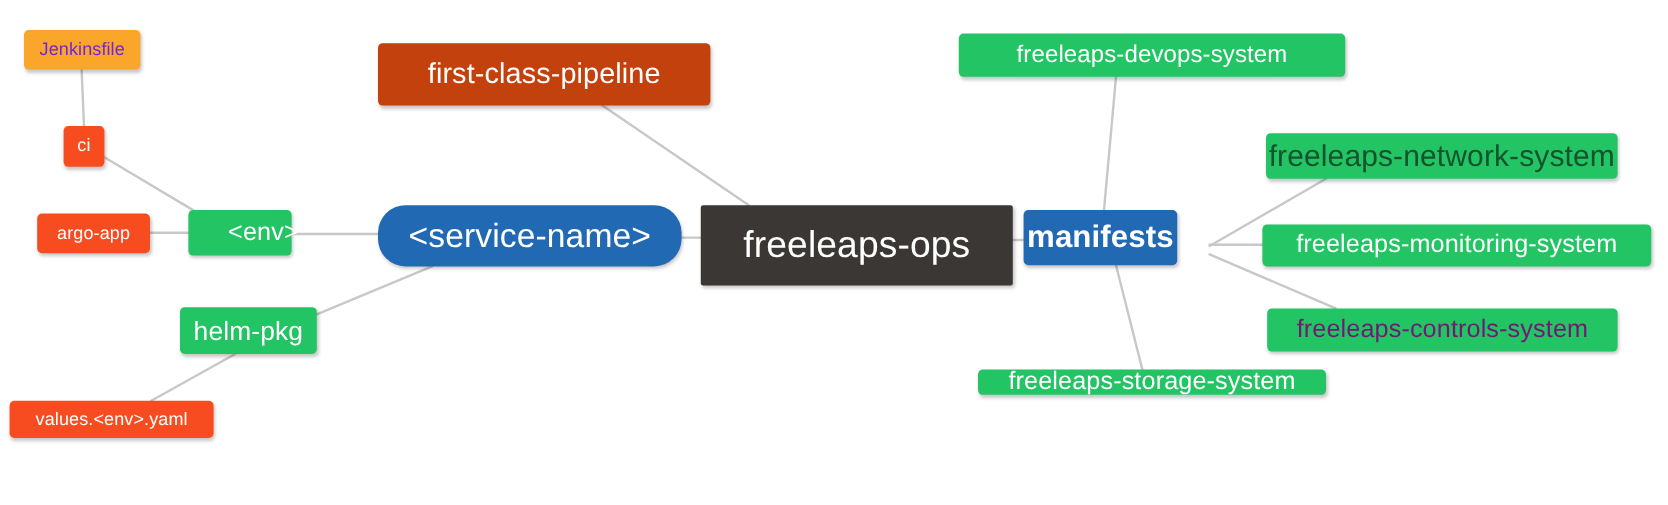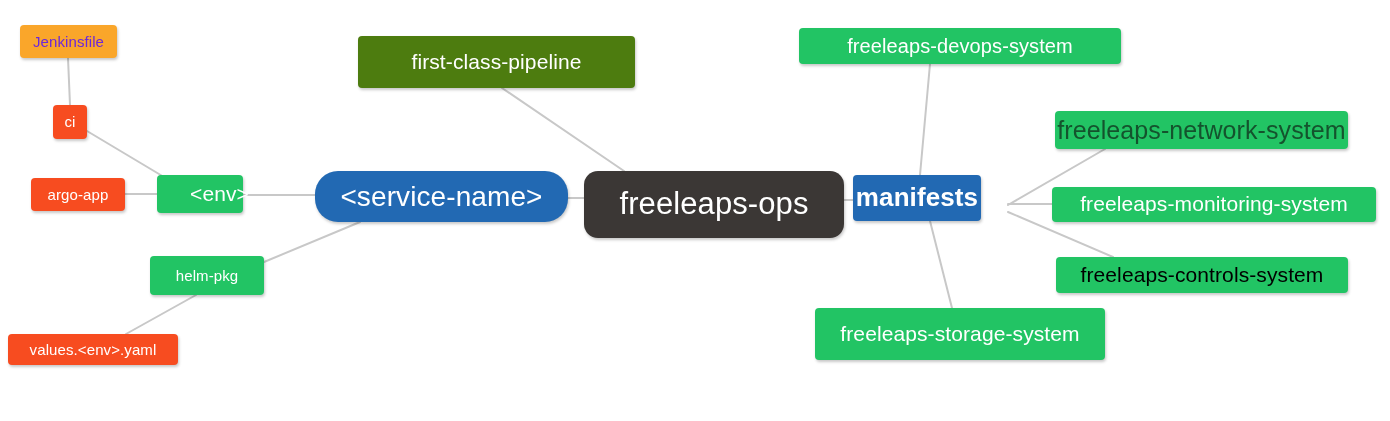--- a/index.html
+++ b/index.html
@@ -36,21 +36,21 @@
     color: #ffffff;
     border-radius: 4px;
     white-space: nowrap;
     text-align: center;
     line-height: 1.05;
     box-shadow: 1px 2px 3px rgba(0,0,0,0.22);
     letter-spacing: 0.1px;
     z-index: 2;
   }
   .node.root {
-    border-radius: 14px;
+    border-radius: 2px;
   }
   .node-label {
     display: block;
   }
 </style>
 </head>
 <body>
 
 <div id="canvas">
   <svg id="edges" viewBox="0 0 1390 421" xmlns="http://www.w3.org/2000/svg">
@@ -75,47 +75,47 @@
       </div>
       <div class="node" style="left: 53px; top: 105px; width: 34px; height: 34px; background: rgb(247, 76, 32); color: rgb(255, 255, 255); font-size: 15px; text-align: center;">
         <span class="node-label">ci</span>
       </div>
       <div class="node" style="left: 31px; top: 178px; width: 94px; height: 33px; background: rgb(247, 76, 32); color: rgb(255, 255, 255); font-size: 15px;">
         <span class="node-label">argo-app</span>
       </div>
       <div class="node" style="left: 157px; top: 175px; width: 86px; height: 38px; background: rgb(34, 196, 100); color: rgb(255, 255, 255); font-size: 21px; padding-left: 39px;">
         <span class="node-label">&lt;env&gt;</span>
       </div>
-      <div class="node" style="left: 150px; top: 256px; width: 114px; height: 39px; background: rgb(34, 196, 100); color: rgb(255, 255, 255); font-size: 15px;">
+      <div class="node" style="left: 150px; top: 256px; width: 114px; height: 39px; background: rgb(34, 196, 100); color: rgb(255, 255, 255); font-size: 22px;">
         <span class="node-label">helm-pkg</span>
       </div>
       <div class="node" style="left: 8px; top: 334px; width: 170px; height: 31px; background: rgb(247, 76, 32); color: rgb(255, 255, 255); font-size: 15px;">
         <span class="node-label">values.&lt;env&gt;.yaml</span>
       </div>
-      <div class="node" style="left: 315px; top: 36px; width: 277px; height: 52px; background: #4d7c0f; color: rgb(255, 255, 255); font-size: 21px; margin-left: 43px;">
+      <div class="node" style="left: 315px; top: 36px; width: 277px; height: 52px; background: #c2410c; color: rgb(255, 255, 255); font-size: 24px;">
         <span class="node-label">first-class-pipeline</span>
       </div>
       <div class="node" style="left: 315px; top: 171px; width: 253px; height: 51px; background: rgb(34, 105, 179); color: rgb(255, 255, 255); font-size: 28px; border-radius: 23px;">
         <span class="node-label">&lt;service-name&gt;</span>
       </div>
       <div class="node root" style="left: 584px; top: 171px; width: 260px; height: 67px; background: rgb(59, 55, 53); color: rgb(255, 255, 255); font-size: 31px;">
         <span class="node-label">freeleaps-ops</span>
       </div>
       <div class="node" style="left: 853px; top: 175px; width: 128px; height: 46px; background: rgb(34, 105, 179); color: rgb(255, 255, 255); font-size: 26px; font-weight: bold;">
         <span class="node-label">manifests</span>
       </div>
       <div class="node" style="left: 799px; top: 28px; width: 322px; height: 36px; background: rgb(34, 196, 100); color: rgb(255, 255, 255); font-size: 20px;">
         <span class="node-label">freeleaps-devops-system</span>
       </div>
       <div class="node" style="left: 1055px; top: 111px; width: 293px; height: 38px; background: rgb(34, 196, 100); color: #14532d; font-size: 25px;">
         <span class="node-label">freeleaps-network-system</span>
       </div>
       <div class="node" style="left: 1052px; top: 187px; width: 324px; height: 35px; background: rgb(34, 196, 100); color: rgb(255, 255, 255); font-size: 21px;">
         <span class="node-label">freeleaps-monitoring-system</span>
       </div>
-      <div class="node" style="left: 1056px; top: 257px; width: 292px; height: 36px; background: rgb(34, 196, 100); color: #000000; font-size: 21px;">
+      <div class="node" style="left: 1056px; top: 257px; width: 292px; height: 36px; background: rgb(34, 196, 100); color: #701a75; font-size: 21px;">
         <span class="node-label">freeleaps-controls-system</span>
       </div>
-      <div class="node" style="left: 815px; top: 308px; width: 290px; height: 52px; background: rgb(34, 196, 100); color: rgb(255, 255, 255); font-size: 21px;">
+      <div class="node" style="left: 815px; top: 308px; width: 290px; height: 21px; background: rgb(34, 196, 100); color: rgb(255, 255, 255); font-size: 21px;">
         <span class="node-label">freeleaps-storage-system</span>
       </div>
     </div>
 </div>
 
 </body></html>

